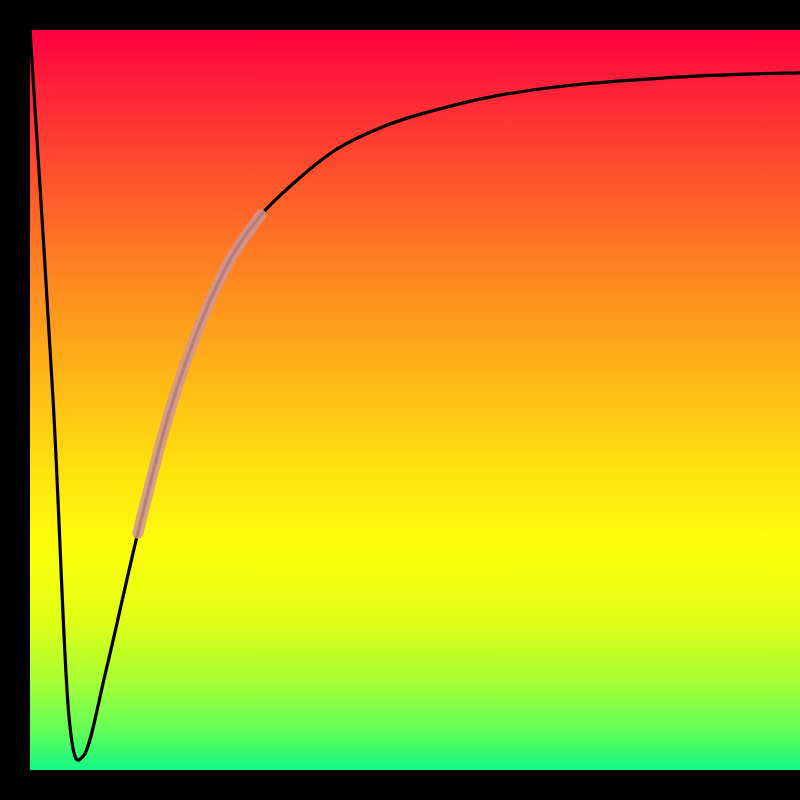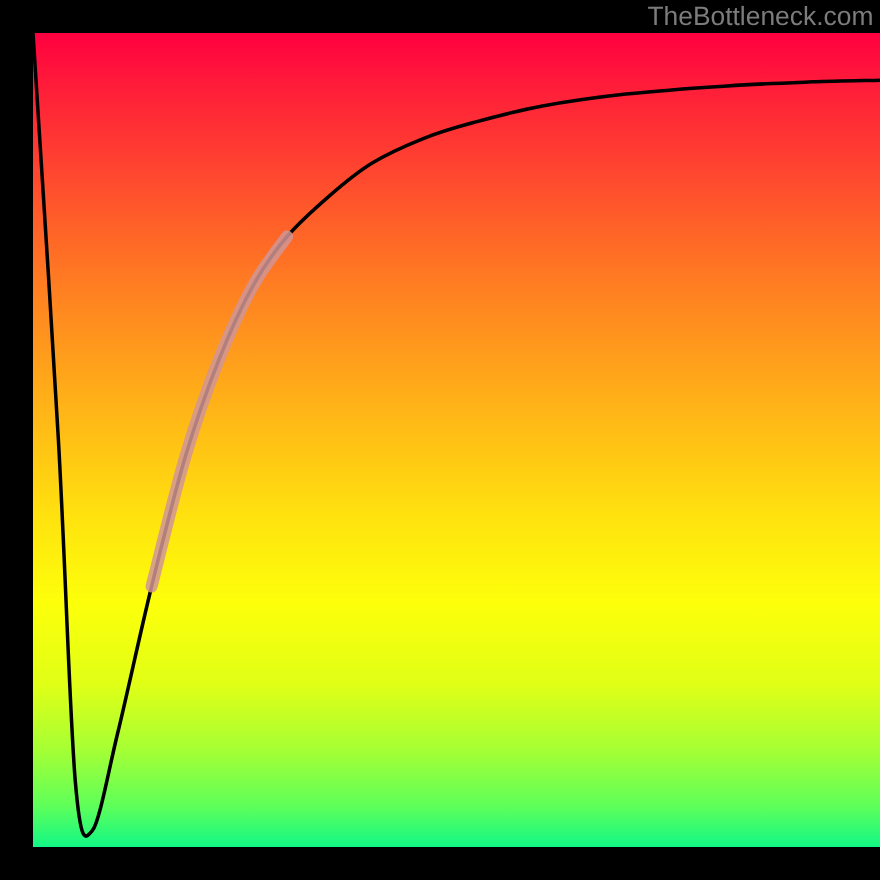--- a/index.html
+++ b/index.html
@@ -60,21 +60,20 @@
     height: 740px;
     z-index: 3;
     overflow: visible;
   }
 </style>
 </head>
 <body>
 
 <div class="frame">
 
-  <div class="watermark">TheBottleneck.com</div>
 
   <div class="plot-area"></div>
 
   <svg class="curve" viewBox="0 0 770 740" preserveAspectRatio="none">
     <path id="curve-path" fill="none" stroke="#000" stroke-width="3.2" stroke-linecap="round" d="M 0.0 0.0 C 3.8 61.7, 16.7 256.5, 23.1 370.0 C 29.5 483.5, 33.4 621.6, 38.5 680.8 C 43.6 740.0, 47.5 732.6, 53.9 725.2 C 60.3 717.8, 68.0 673.4, 77.0 636.4 C 86.0 599.4, 97.5 545.1, 107.8 503.2 C 118.1 461.3, 128.3 419.3, 138.6 384.8 C 148.9 350.3, 159.1 321.9, 169.4 296.0 C 179.7 270.1, 189.9 247.9, 200.2 229.4 C 210.5 210.9, 219.4 198.6, 231.0 185.0 C 242.6 171.4, 256.7 159.1, 269.5 148.0 C 282.3 136.9, 293.9 127.0, 308.0 118.4 C 322.1 109.8, 338.8 102.4, 354.2 96.2 C 369.6 90.0, 382.4 86.3, 400.4 81.4 C 418.4 76.5, 438.9 70.9, 462.0 66.6 C 485.1 62.3, 510.8 58.6, 539.0 55.5 C 567.2 52.4, 603.2 49.9, 631.4 48.1 C 659.6 46.2, 685.3 45.3, 708.4 44.4 C 731.5 43.5, 759.7 43.2, 770.0 42.9"></path>
     <path id="curve-highlight" fill="none" stroke="#d19595" stroke-width="11" stroke-linecap="round" opacity="0.85" d="M 107.8 503.2 C 112.9 483.5, 128.3 419.3, 138.6 384.8 C 148.9 350.3, 159.1 321.9, 169.4 296.0 C 179.7 270.1, 189.9 247.9, 200.2 229.4 C 210.5 210.9, 225.9 192.4, 231.0 185.0"></path>
   </svg>
 
 </div>
 

